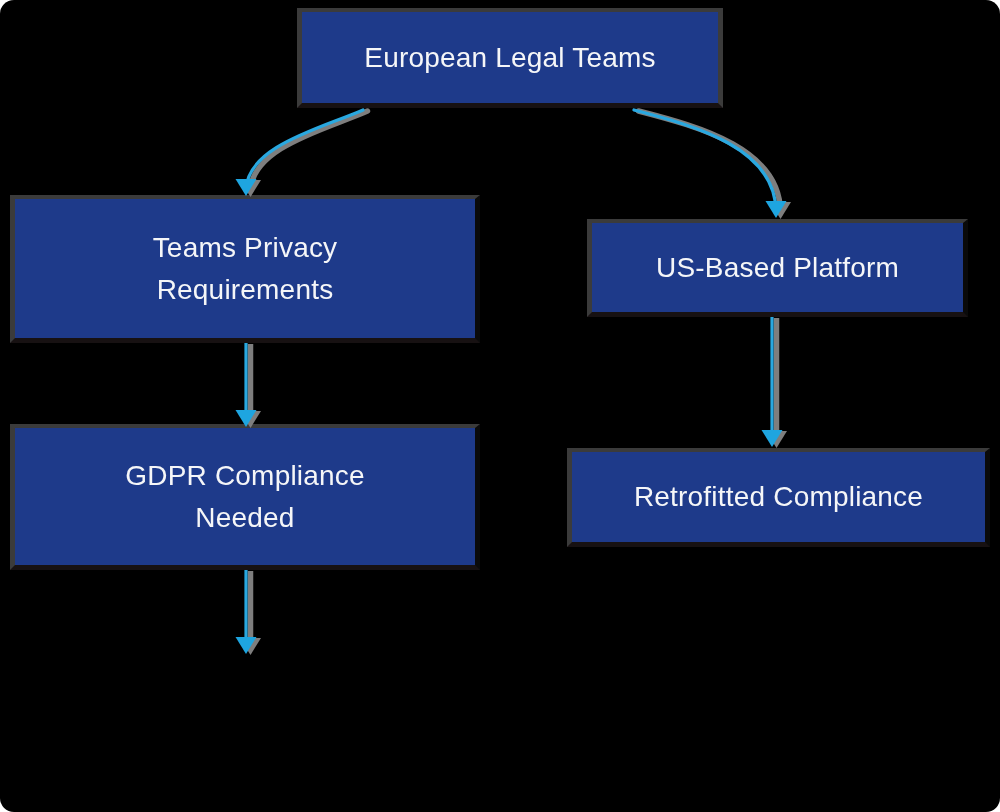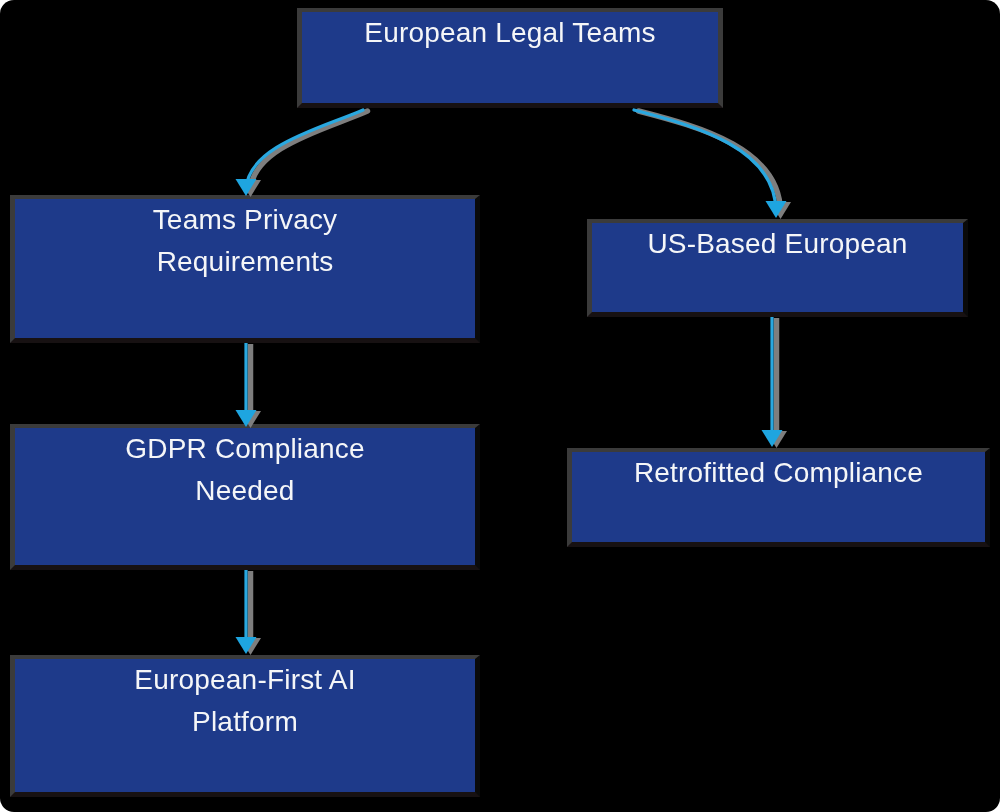--- a/index.html
+++ b/index.html
@@ -20,21 +20,21 @@
     position: absolute;
     left: 0;
     top: 0;
     z-index: 2;
     pointer-events: none;
   }
   .node {
     position: absolute;
     z-index: 1;
     display: flex;
-    align-items: flex-start;
+    align-items: center;
     justify-content: center;
     text-align: center;
     box-sizing: border-box;
     background: #1e3a8a;
     color: #f5f6f8;
     font-size: 28px;
     line-height: 42px;
     font-weight: 500;
     letter-spacing: 0.2px;
     border-style: solid;
@@ -88,28 +88,25 @@
 
   <div class="node node-a node--nowrap node--full-right">
     <span>European Legal Teams</span>
   </div>
 
   <div class="node node-b">
     <span>Teams Privacy Requirements</span>
   </div>
 
   <div class="node node-c node--nowrap">
-    <span>US-Based European</span>
+    <span>US-Based Platform</span>
   </div>
 
   <div class="node node-e node--nowrap">
     <span>Retrofitted Compliance</span>
   </div>
 
   <div class="node node-d">
     <span>GDPR Compliance Needed</span>
   </div>
 
-  <div class="node node-f">
-    <span>European-First AI Platform</span>
-  </div>
 
 </div>
 
 </body></html>

